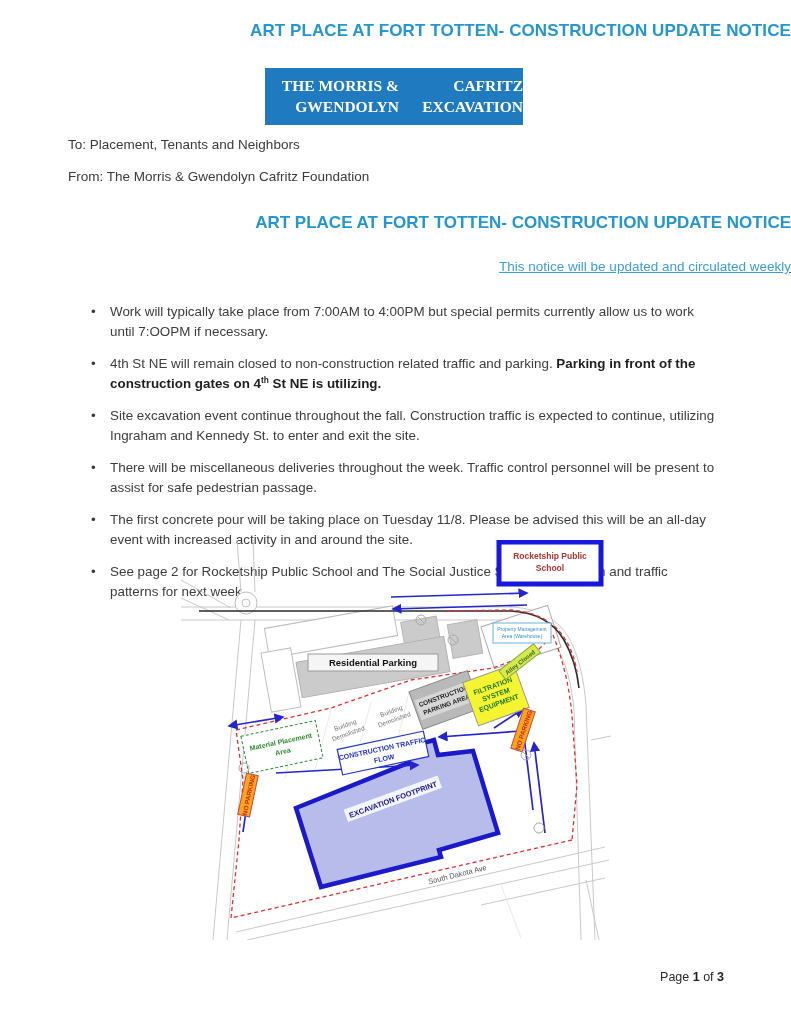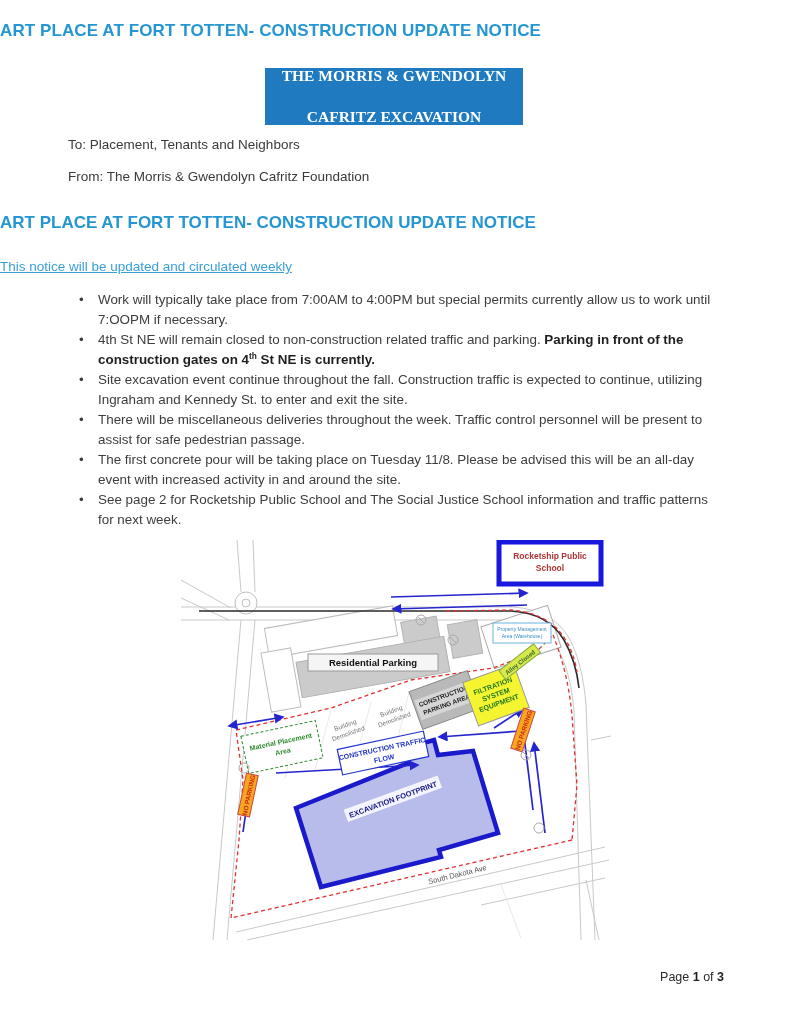--- a/index.html
+++ b/index.html
@@ -1,35 +1,35 @@
 <!DOCTYPE html>
 <html><head>
 <meta charset="utf-8">
 <style>
   html,body{margin:0;padding:0;background:#ffffff;}
   .page{
     position:relative;width:791px;height:1023px;background:#ffffff;overflow:hidden;
     font-family:"Liberation Sans",sans-serif;color:#3d3d3d;
   }
-  .center{left:0;right:0;text-align:left;}
+  .center{left:0;right:0;text-align:right;}
   .abs{position:absolute;}
   .main-title{top:21px;font-size:17px;font-weight:bold;color:#2596d2;letter-spacing:0.1px;}
   .logo-box{
     top:68px;left:265px;width:258px;height:57px;background:#1f7abf;color:#ffffff;
     font-family:"Liberation Serif",serif;font-weight:bold;font-size:15.5px;line-height:1.3;
-    display:flex;flex-direction:column;align-items:center;justify-content:center;text-align:center;gap:20px;
+    display:flex;flex-direction:row;align-items:center;justify-content:center;text-align:right;gap:20px;
   }
   .letter-line{left:68px;font-size:13.5px;color:#3a3a3a;}
   .to-line{top:137px;}
   .from-line{top:169px;}
   .notice-title{top:213px;font-size:17px;font-weight:bold;color:#2596d2;}
   .date-line{top:237px;font-size:13.5px;color:#3a9fd9;}
   .subtitle-line{top:259px;font-size:13.5px;color:#3a9fd9;text-decoration:underline;}
   .bullets{top:290px;left:79px;width:648px;list-style:none;margin:0;padding:0;font-size:13.4px;line-height:20px;color:#3d3d3d;}
-  .bullets li{position:relative;padding-left:19px;margin:0;}
+  .bullets li{position:relative;padding-left:19px;margin:12px;}
   .bullets li::before{content:"\2022";position:absolute;left:0;top:0;color:#3d3d3d;}
   .b{font-weight:bold;color:#1f1f1f;}
   sup{font-size:0.62em;vertical-align:super;line-height:0;}
   .map-wrap{top:540px;left:181px;width:430px;height:400px;}
   .footer{top:970px;right:67px;font-size:12.5px;color:#2a2a2a;}
   svg text{font-family:"Liberation Sans",sans-serif;}
 </style>
 </head>
 <body>
 
@@ -43,21 +43,21 @@
   </div>
 
   <div class="abs letter-line to-line">To: Placement, Tenants and Neighbors</div>
   <div class="abs letter-line from-line">From: The Morris &amp; Gwendolyn Cafritz Foundation</div>
 
   <div class="abs center notice-title">ART PLACE AT FORT TOTTEN- CONSTRUCTION UPDATE NOTICE</div>
   <div class="abs center subtitle-line">This notice will be updated and circulated weekly</div>
 
   <ul class="abs bullets">
     <li><span>Work will typically take place from 7:00AM to 4:00PM but special permits currently allow us to work until 7:OOPM if necessary.</span></li>
-    <li><span>4th St NE will remain closed to non-construction related traffic and parking. </span><span class="b">Parking in front of the construction gates on 4</span><sup class="b">th</sup><span class="b"> St NE is currently.</span></li>
+    <li><span>4th St NE will remain closed to non-construction related traffic and parking. </span><span class="b">Parking in front of the construction gates on 4</span><sup class="b">th</sup><span class="b"> St NE is utilizing.</span></li>
     <li><span>Site excavation event continue throughout the fall. Construction traffic is expected to continue, utilizing Ingraham and Kennedy St. to enter and exit the site.</span></li>
     <li><span>There will be miscellaneous deliveries throughout the week. Traffic control personnel will be present to assist for safe pedestrian passage.</span></li>
     <li><span>The first concrete pour will be taking place on Tuesday 11/8. Please be advised this will be an all-day event with increased activity in and around the site.</span></li>
     <li><span>See page 2 for Rocketship Public School and The Social Justice School information and traffic patterns for next week.</span></li>
   </ul>
 
   <div class="abs map-wrap">
     <svg viewBox="0 0 430 400" width="430" height="400">
       <defs>
         <marker id="arr" markerWidth="8" markerHeight="8" refX="5" refY="3" orient="auto-start-reverse">

